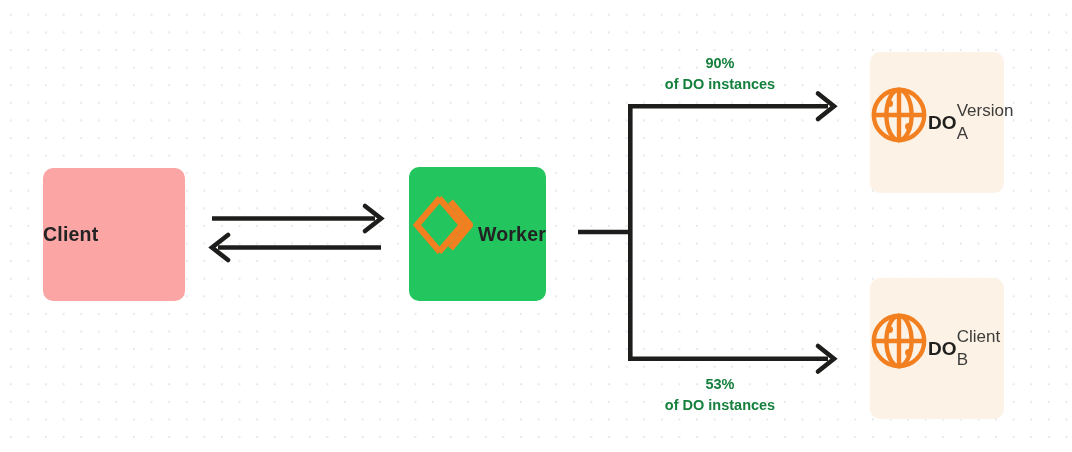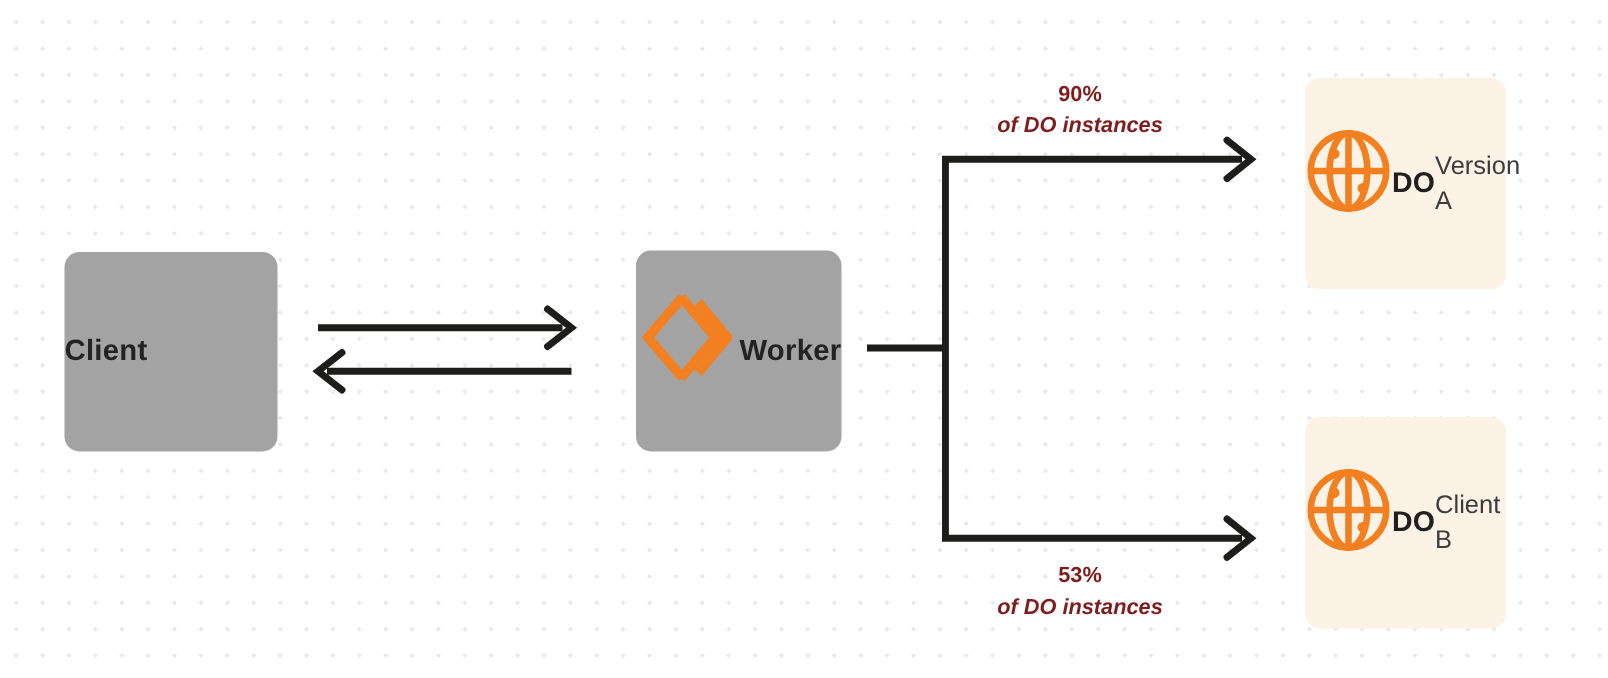--- a/index.html
+++ b/index.html
@@ -34,29 +34,29 @@
     align-items: center;
     justify-content: space-between;
     border-radius: 10px;
   }
 
   .node-client {
     left: 43px;
     top: 168px;
     width: 142px;
     height: 133px;
-    background: #a3a3a3;
+    background: #fca5a5;
   }
 
   .node-worker {
-    left: 424px;
+    left: 409px;
     top: 167px;
     width: 137px;
     height: 134px;
-    background: #a3a3a3;
+    background: #22c55e;
   }
 
   .node-do-a {
     left: 870px;
     top: 52px;
     width: 134px;
     height: 141px;
     background: #fdf2e6;
   }
 
@@ -97,39 +97,39 @@
   }
 
   .node-icon-worker { margin-bottom: 14px; }
 
   
   .edge-label {
     position: absolute;
     text-align: center;
     font-size: 14.5px;
     font-weight: bold;
-    color: #7f1d1d;
+    color: #15803d;
     line-height: 1.45;
     white-space: nowrap;
   }
 
   .edge-label-top {
     left: 595px;
     top: 53px;
     width: 250px;
   }
 
   .edge-label-bottom {
     left: 595px;
     top: 374px;
     width: 250px;
   }
 
   .edge-label .pct { display: block; }
-  .edge-label .desc { display: block; font-style: italic; }
+  .edge-label .desc { display: block; }
 </style>
 </head>
 <body>
 
 <svg id="canvas" viewBox="0 0 1072 452" xmlns="http://www.w3.org/2000/svg">
 
   <g>
     <line x1="212" y1="218.5" x2="375" y2="218.5" stroke="#1d1d1b" stroke-width="4.6" stroke-linecap="butt"></line>
     <polyline points="365,206 381,218.5 365,231" fill="none" stroke="#1d1d1b" stroke-width="4.6" stroke-linecap="round" stroke-linejoin="miter"></polyline>
   </g>

